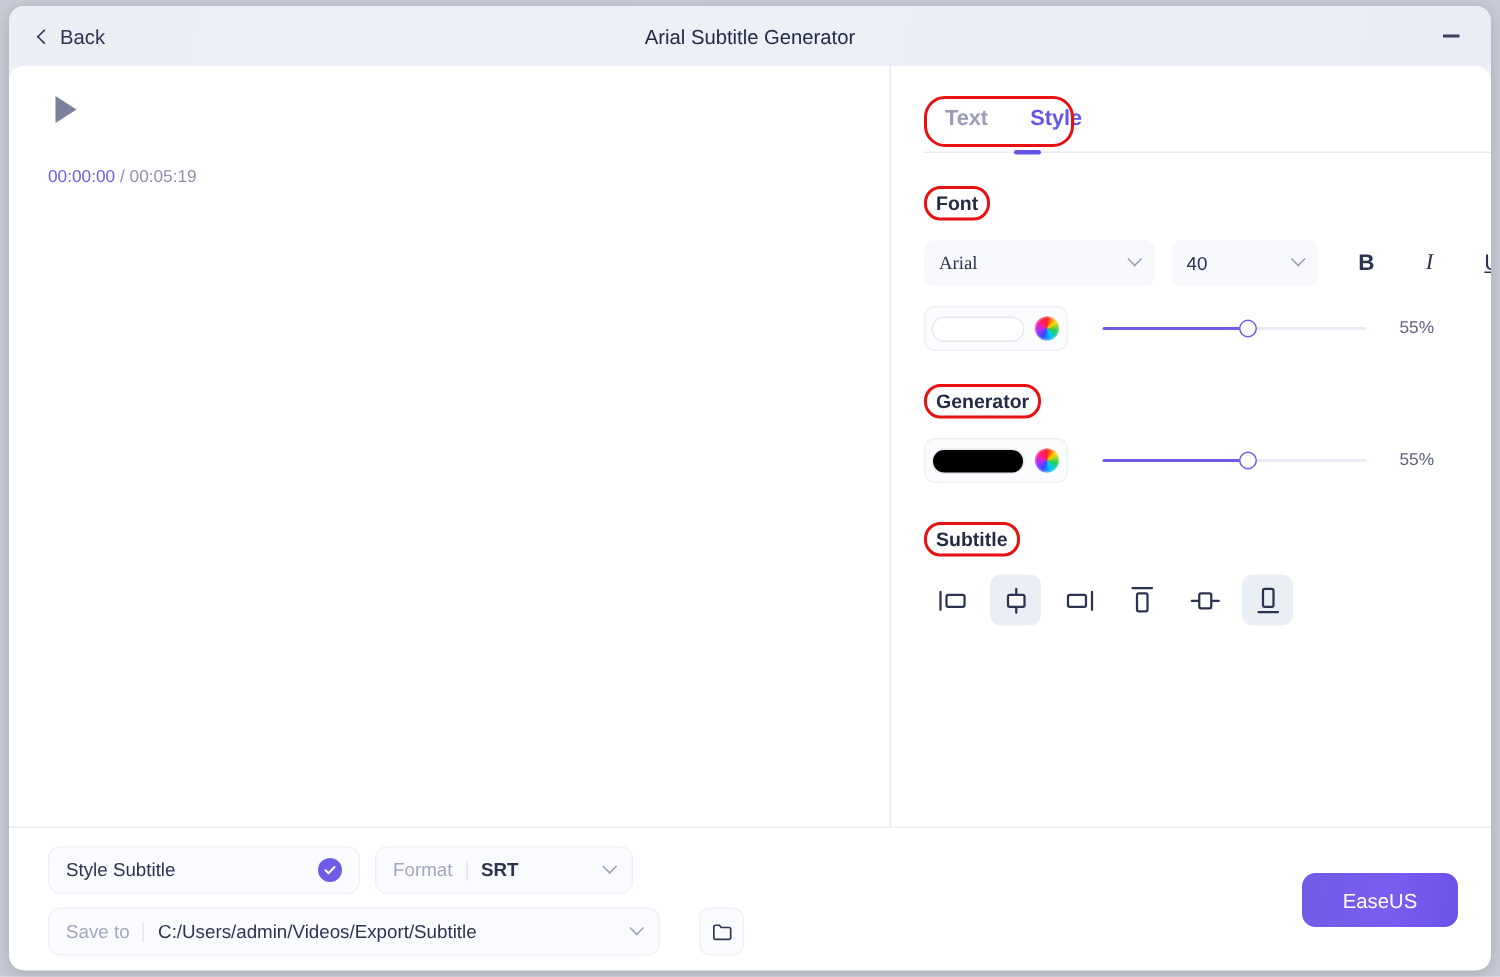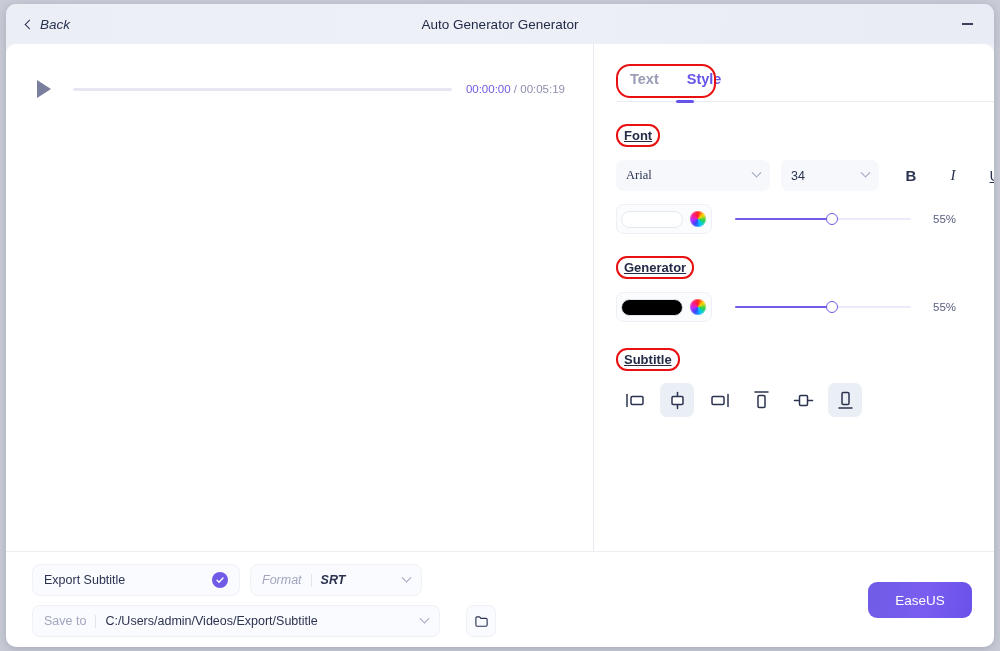--- a/index.html
+++ b/index.html
@@ -36,21 +36,20 @@
     align-items: center;
   }
   .back-btn {
     display: flex;
     align-items: center;
     gap: 6px;
     margin-left: 20px;
     cursor: pointer;
     color: #2b3350;
     font-size: 13.5px;
-    font-style: italic;
   }
   .chev-left {
     width: 7px; height: 7px;
     border-left: 1.4px solid #2b3350;
     border-bottom: 1.4px solid #2b3350;
     transform: rotate(45deg);
     display: inline-block;
     margin-right: 1px;
   }
   .win-title {
@@ -128,23 +127,24 @@
     color: #9d9d9d;
     font-size: 19px;
     letter-spacing: .3px;
     font-family: "Liberation Sans", sans-serif;
   }
 
   
   .player-bar {
     height: 54px;
     display: flex;
-    align-items: center;
+    align-items: flex-start;
     gap: 14px;
     padding-right: 14px;
+    flex-direction: column;
   }
   .play-btn {
     width: 22px; height: 22px;
     flex: 0 0 22px;
     margin-left: 5px;
     cursor: pointer;
     display: flex; align-items: center;
   }
   .play-tri {
     width: 0; height: 0;
@@ -219,21 +219,20 @@
     position: relative;
     width: max-content;
     margin-top: 22px;
   }
   .sec-label {
     font-size: 13px;
     font-weight: 700;
     color: #242b47;
     padding: 4px 8px;
     display: inline-block;
-    text-decoration: underline;
   }
   .annot-label {
     left: 0; top: 0; right: 0; bottom: 0;
     width: auto; height: auto;
     border-radius: 11px;
   }
 
   .row { display: flex; align-items: center; margin-top: 13px; }
 
   .field {
@@ -357,21 +356,21 @@
     border-radius: 8px;
     height: 32px;
     display: flex;
     align-items: center;
     font-size: 12.5px;
     color: #2b3350;
     padding: 0 11px;
     cursor: pointer;
   }
   .pill.export-sub { width: 208px; justify-content: space-between; }
-  .pill.format { width: 172px; margin-left: 10px; justify-content: space-between; font-style: italic; }
+  .pill.format { width: 172px; margin-left: 10px; justify-content: space-between; }
   .pill.saveto { width: 408px; justify-content: space-between; }
 
   .check-on {
     width: 16px; height: 16px;
     border-radius: 50%;
     background: #6f5ce6;
     display: flex; align-items: center; justify-content: center;
   }
   .check-on svg { display: block; }
 
@@ -412,21 +411,21 @@
 </head>
 <body>
 
 <div class="app-window">
 
   <div class="titlebar">
     <div class="back-btn">
       <span class="chev-left"></span>
       <span>Back</span>
     </div>
-    <div class="win-title">Auto Generator Generator</div>
+    <div class="win-title">Arial Subtitle Generator</div>
     <div class="minimize">
       <i></i>
     </div>
   </div>
 
   <div class="body-area">
 
     <div class="left-pane">
 
       <div class="player-bar">
@@ -457,21 +456,21 @@
         <div class="sec-label">Font</div>
         <div class="annot annot-label"></div>
       </div>
 
       <div class="row">
         <div class="field font-name">
           <span>Arial</span>
           <span class="chev-down"></span>
         </div>
         <div class="field font-size">
-          <span>34</span>
+          <span>40</span>
           <span class="chev-down"></span>
         </div>
         <div class="tbtn b">B</div>
         <div class="tbtn i">I</div>
         <div class="tbtn u">U</div>
       </div>
 
       <div class="row">
         <div class="color-box">
           <span class="swatch" id="font-swatch" style="background: rgb(255, 255, 255);"></span>
@@ -546,21 +545,21 @@
           </svg>
         </div>
       </div>
 
     </div>
   </div>
 
   <div class="footer">
     <div class="f-row">
       <div class="pill export-sub">
-        <span>Export Subtitle</span>
+        <span>Style Subtitle</span>
         <span class="check-on">
           <svg width="10" height="10" viewBox="0 0 10 10" fill="none">
               <path d="M2 5.2l2 2L8 3" stroke="#fff" stroke-width="1.4" stroke-linecap="round" stroke-linejoin="round"></path>
             </svg>
         </span>
       </div>
       <div class="pill format">
         <span style="display:flex;align-items:center">
           <span class="muted">Format</span>
           <span class="divider-v"></span>

